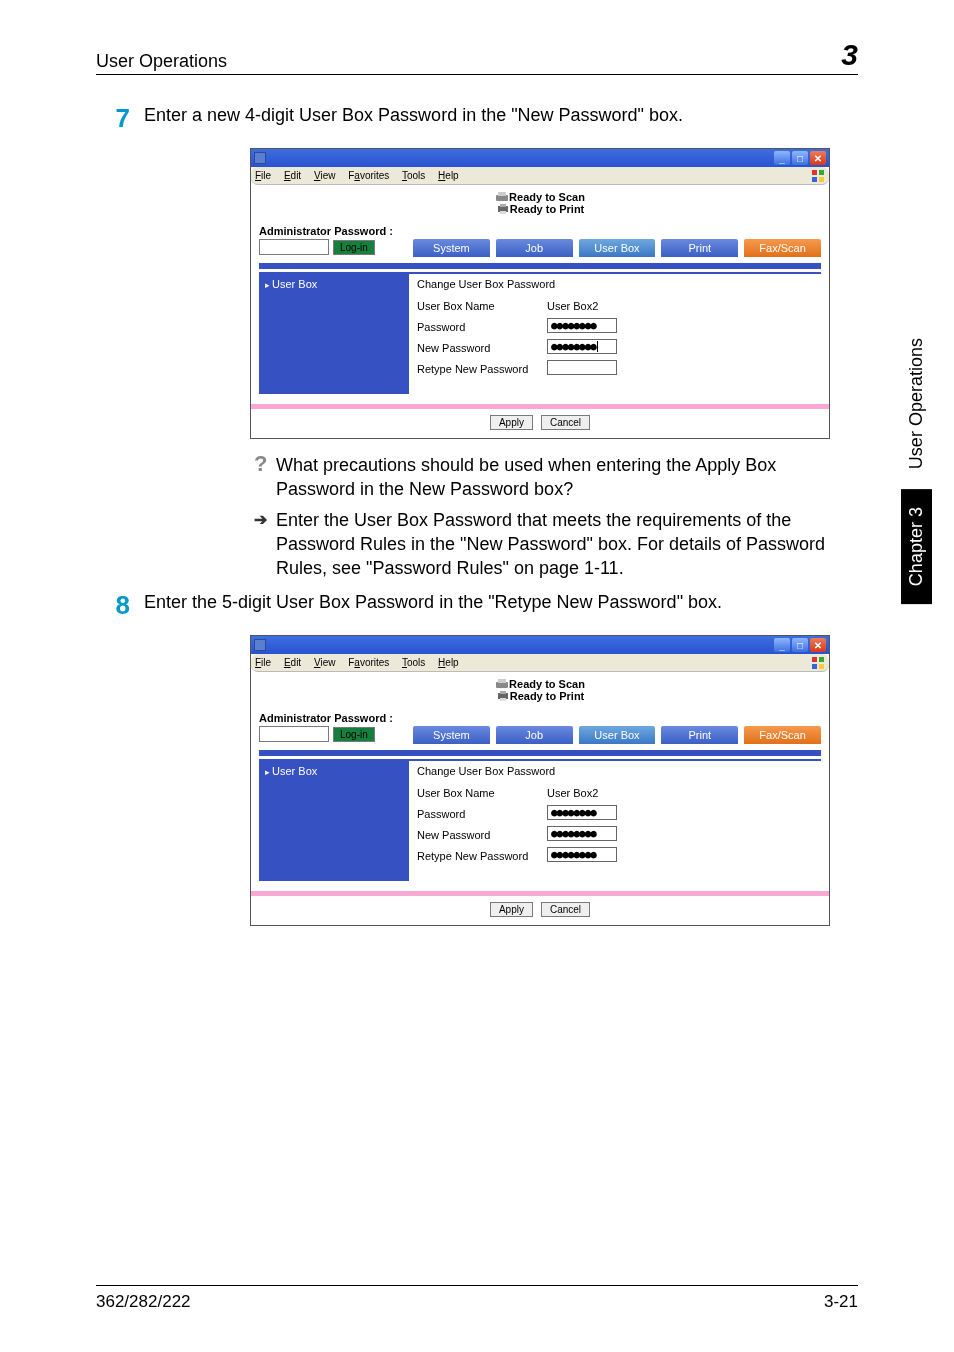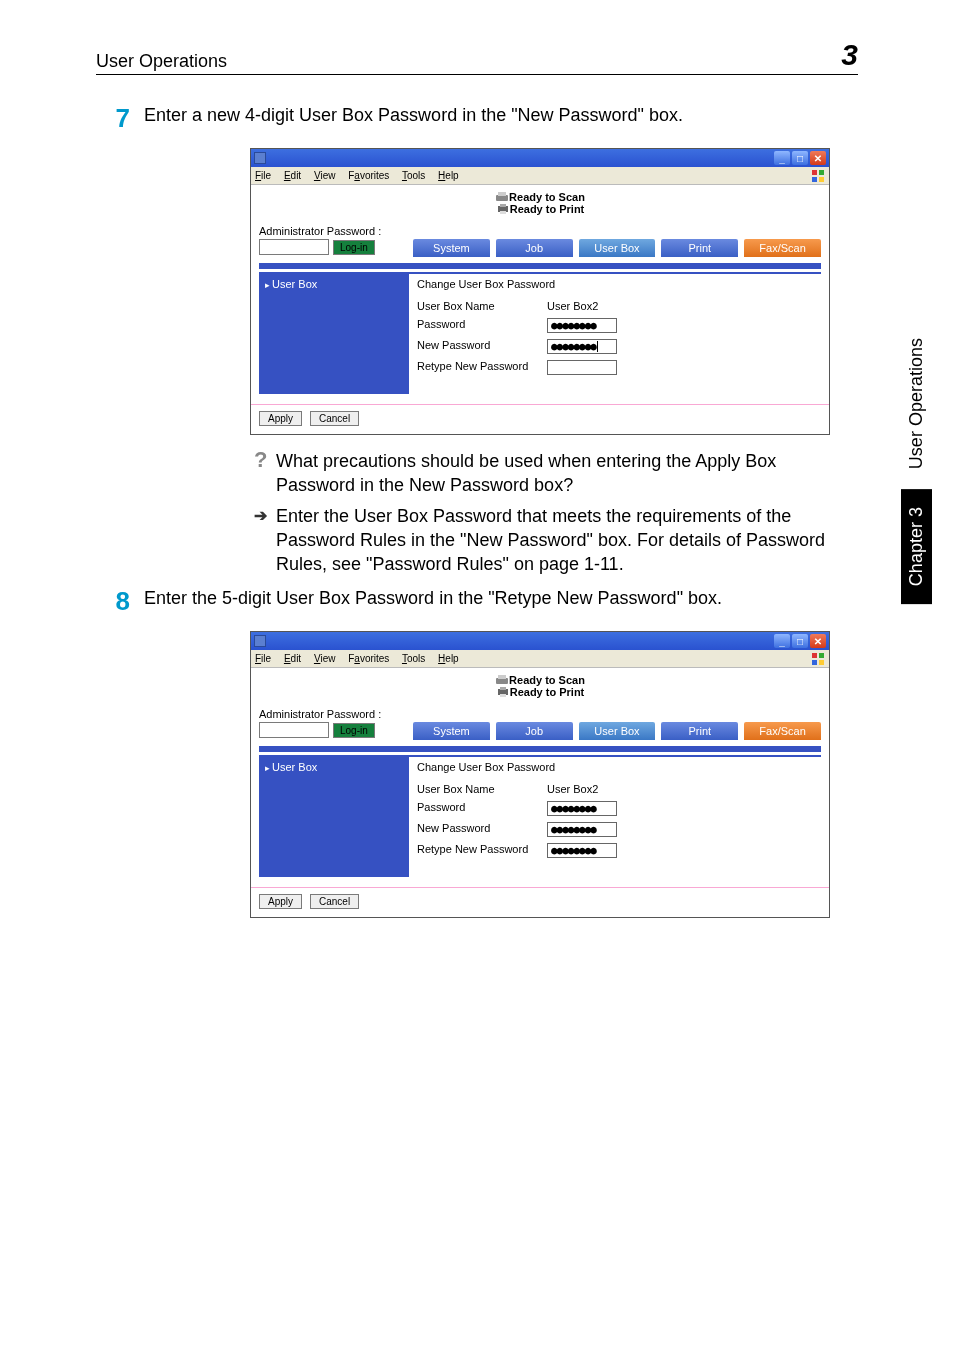--- a/index.html
+++ b/index.html
@@ -58,32 +58,33 @@
   .btn-min, .btn-max { background:linear-gradient(#8fb7ff,#3d6fe0); color:#fff; border-radius:2px; }
   .btn-close { background:linear-gradient(#f07a5a,#d43a1a); color:#fff; border-radius:2px; }
   .menu-bar {
     height: 18px;
     background:#ece9d8;
     border-bottom:1px solid #bbb;
     display:flex;
     align-items:center;
     justify-content:space-between;
     padding:0 4px;
+    border-radius:7px;
   }
   .menu-items span { margin-right:10px; }
   .menu-items span u { text-decoration: underline; }
   .win-glyph { width:14px; height:14px; display:inline-block; }
   .wf-panel { background:#fff; }
   .status-row { display:flex; flex-direction:column; align-items:center; padding:6px 0 10px 0; }
   .status-line { display:flex; align-items:center; font-weight:bold; font-size:11px; }
   .scan-icon, .print-icon { width:14px; height:12px; display:inline-block; }
   .scan-icon svg, .print-icon svg { display:block; }
   .upper { display:flex; align-items:flex-start; padding:0 8px 6px 8px; }
   .admin-block { width:150px; font-size:11px; }
-  .admin-label { margin-bottom:2px; }
+  .admin-label { margin-bottom:2px;font-weight:bold; }
   .admin-row { display:flex; align-items:center; gap:4px; }
   .admin-input { width:70px; height:16px; border:1px solid #7a7a7a; background:#fff; }
   .login-btn { border:1px solid #7a7a7a; background:#15803d; padding:1px 6px; font-size:10px; cursor:default; }
   .tab-strip { flex:1; display:flex; gap:6px; padding-left:4px; margin-top:14px; }
   .tab {
     flex:1;
     text-align:center;
     padding:3px 0;
     color:#fff;
     font-size:11px;
@@ -93,26 +94,26 @@
   .tab.job { background:linear-gradient(#6a8ae0,#3a5fc5); }
   .tab.active { background:linear-gradient(#6fa8e0,#3a78c5); }
   .tab.fax { background:linear-gradient(#f79a4d,#e0701a); }
   .blue-sep { height:6px; background:#3651c2; margin:0 8px 0 8px; }
   .thin-sep { height:2px; background:#3651c2; margin:3px 8px 0 8px; }
   .main-area { display:flex; padding:0 8px 10px 8px; min-height:130px;}
   .sidebar { width:150px; background:#3651c2; color:#fff; padding:4px 6px; font-size:11px; margin-top:0; }
   .sidebar-item::before { content:"▸ "; font-size:9px; }
   .content { flex:1; padding:4px 8px; font-size:11px; }
   .content-title { font-weight:normal; margin-bottom:10px; }
-  .form-row { display:flex; align-items:flex-start; margin-bottom:6px; }
+  .form-row { display:flex; align-items:flex-end; margin-bottom:6px; }
   .form-label { width:130px; }
   .form-val { }
   .pw-field { width:70px; height:15px; border:1px solid #666; display:flex; align-items:center; padding:0 3px; font-family:monospace; letter-spacing:-1px; font-size:11px; }
   .cursor { border-right:1px solid #000; display:inline-block; height:11px; vertical-align:middle; margin-left:1px;}
-  .footer-btns { display:flex; justify-content:flex-start; gap:8px; padding:6px 8px 8px 8px; border-top:1px solid #f9a8d4; }
+  .footer-btns { display:flex; justify-content:center; gap:8px; padding:6px 8px 8px 8px; border-top:5px solid #f9a8d4; }
   .ft-btn { border:1px solid #7a7a7a; background:#efefef; padding:1px 8px; font-size:10px; }
   .note { display:flex; margin:14px 0 2px 158px; }
   .note-icon { width:22px; font-size:22px; font-weight:bold; color:#888; line-height:1; }
   .note-text { font-size:18px; line-height:1.35; flex:1; }
   .arrow-note { display:flex; margin:6px 0 10px 158px; }
   .arrow-icon { width:22px; font-size:16px; font-weight:bold; color:#333; padding-top:2px; }
   .side-tab {
     position: absolute;
     right: 22px;
     top: 338px;
@@ -374,13 +375,17 @@
         <div class="ft-btn">Cancel</div>
       </div>
     </div>
   </div>
 
   <div class="side-tab">
     <div class="side-chap">Chapter 3</div>
     <div class="side-title">User Operations</div>
   </div>
 
+  <div class="bottom-bar">
+    <span>362/282/222</span>
+    <span>3-21</span>
+  </div>
 </div>
 
 </body></html>

